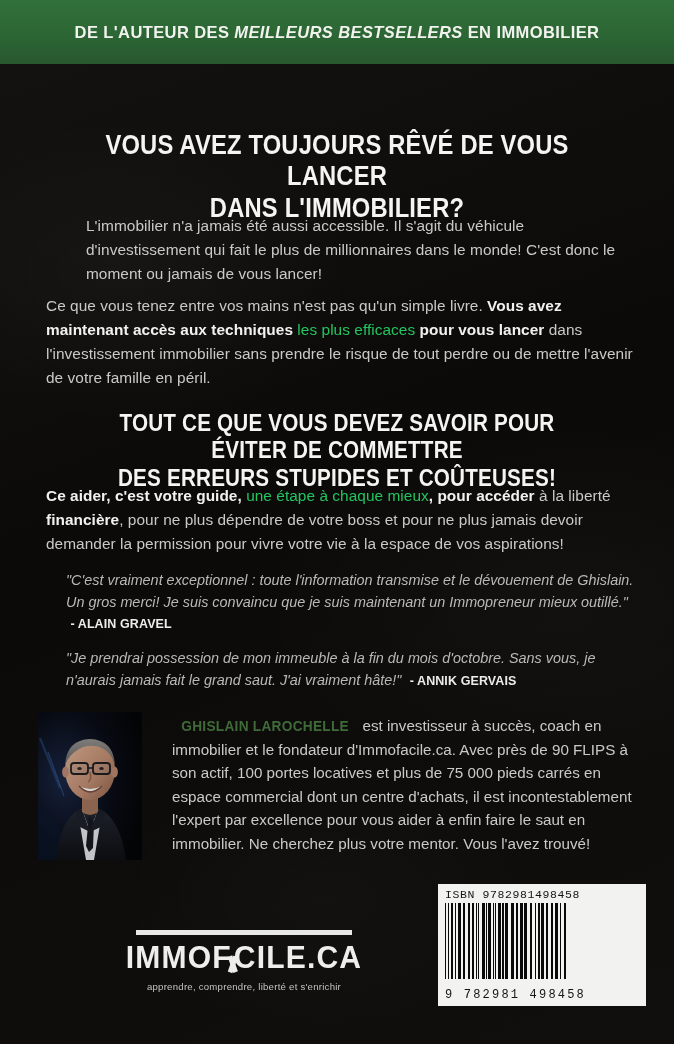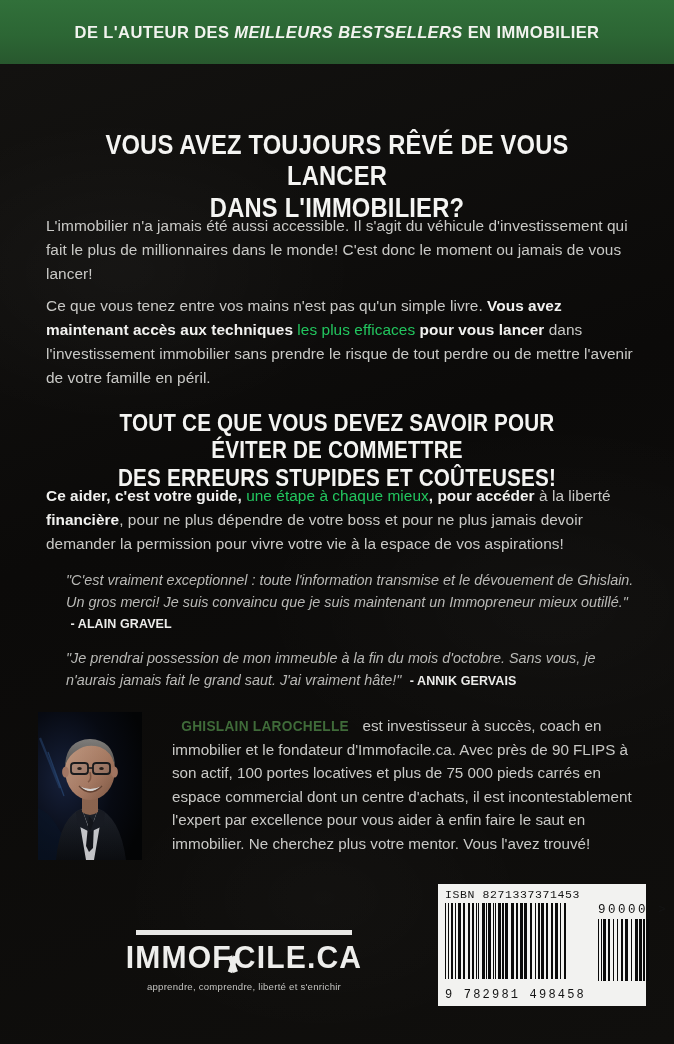--- a/index.html
+++ b/index.html
@@ -75,21 +75,21 @@
     left: 46px;
     right: 36px;
     font-size: 15.4px;
     line-height: 1.55;
     color: #c9c9c6;
     letter-spacing: 0.05px;
   }
   .para b { color: #f1f1ef; font-weight: 700; }
   .accent { color: #22c55e; }
 
-  #para-1 { top: 214px; }
+  #para-1 { top: 214px; margin-left: 40px; }
   #para-2 { top: 294px; }
   #para-3 { top: 484px; }
 
   
   .quote {
     position: absolute;
     left: 66px;
     right: 34px;
     font-size: 14.4px;
     line-height: 1.5;
@@ -344,21 +344,21 @@
     <div id="logo-rule"></div>
     <div id="logo-wordmark">
       <span>IMMOF</span>
         <span class="roof"></span>
         <span>CILE.CA</span>
     </div>
     <div id="logo-tagline">apprendre, comprendre, liberté et s'enrichir</div>
   </div>
 
   <div id="barcode-block" class="layer">
-    <div id="isbn-text">ISBN 8271337371453</div>
+    <div id="isbn-text">ISBN 9782981498458</div>
     <div class="bars-row">
       <div id="barcode-main">
         <div class="bars" id="bars-main">
             <span style="width: 1px; margin-right: 2px;"></span>
             <span style="width: 1px; margin-right: 2px;"></span>
             <span style="width: 2px; margin-right: 2px;"></span>
             <span style="width: 1px; margin-right: 2px;"></span>
             <span style="width: 3px; margin-right: 2px;"></span>
             <span style="width: 2px; margin-right: 3px;"></span>
             <span style="width: 2px; margin-right: 2px;"></span>
@@ -382,36 +382,16 @@
             <span style="width: 2px; margin-right: 1px;"></span>
             <span style="width: 3px; margin-right: 2px;"></span>
             <span style="width: 2px; margin-right: 3px;"></span>
             <span style="width: 2px; margin-right: 2px;"></span>
             <span style="width: 3px; margin-right: 2px;"></span>
             <span style="width: 1px; margin-right: 3px;"></span>
             <span style="width: 2px; margin-right: 3px;"></span>
           </div>
         <div id="barcode-digits">9 782981 498458</div>
       </div>
-      <div id="barcode-addon-wrap">
-        <div id="addon-digits">90000 &gt;</div>
-        <div id="barcode-addon">
-          <div class="bars" id="bars-addon">
-              <span style="width: 1px; margin-right: 2px;"></span>
-              <span style="width: 1px; margin-right: 1px;"></span>
-              <span style="width: 3px; margin-right: 2px;"></span>
-              <span style="width: 2px; margin-right: 3px;"></span>
-              <span style="width: 1px; margin-right: 3px;"></span>
-              <span style="width: 1px; margin-right: 3px;"></span>
-              <span style="width: 2px; margin-right: 2px;"></span>
-              <span style="width: 3px; margin-right: 3px;"></span>
-              <span style="width: 1px; margin-right: 3px;"></span>
-              <span style="width: 3px; margin-right: 1px;"></span>
-              <span style="width: 3px; margin-right: 1px;"></span>
-              <span style="width: 2px; margin-right: 2px;"></span>
-              <span style="width: 2px; margin-right: 3px;"></span>
-            </div>
-        </div>
-      </div>
     </div>
   </div>
 
 </div>
 
 </body></html>

